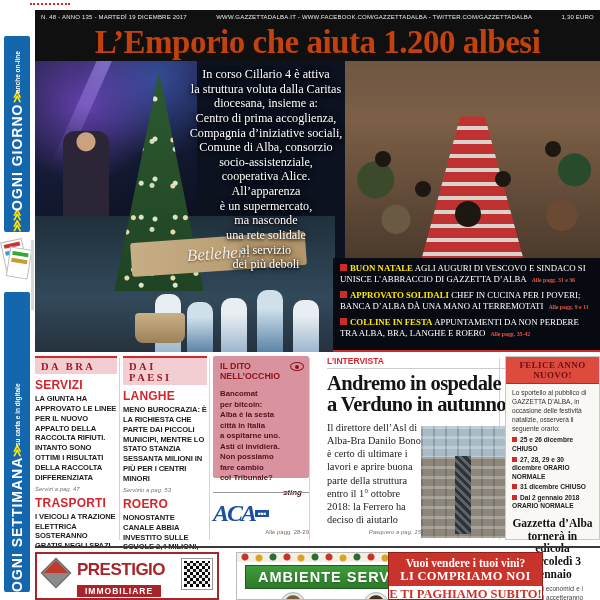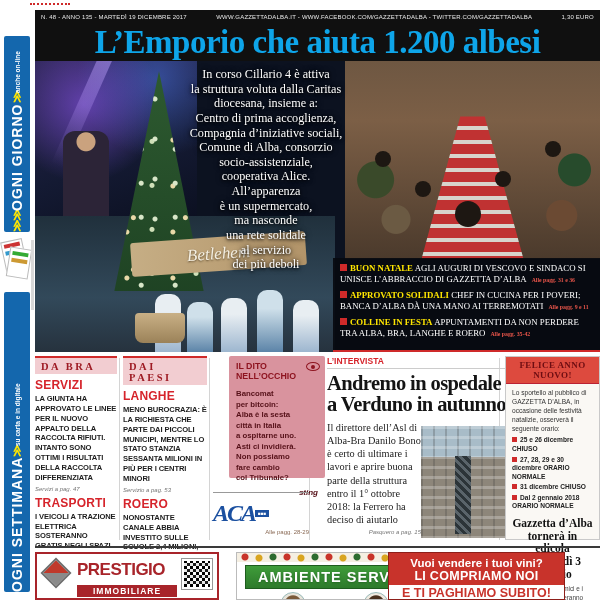--- a/index.html
+++ b/index.html
@@ -28,21 +28,21 @@
   #corner-frag { left:30px; top:0; width:40px; height:5px; background:#fff;
                  border-bottom:2px dotted #cf2a2a; }
   #photo-credit-strip { left:31px; top:240px; width:3px; height:70px; background:#d8d8d8; }
 
   
   #infobar { left:35px; top:10px; width:565px; height:13px; background:#101010;
              color:#e8e8e8; font-size:6px; display:flex; align-items:center;
              justify-content:space-between; padding:0 6px; letter-spacing:.2px; }
   #headline-bar { left:35px; top:23px; width:565px; height:38px; background:#101010;
                   display:flex; align-items:center; justify-content:center; }
-  #headline { color:#0ea5e9; font-family:"Liberation Serif", serif; font-weight:bold;
+  #headline { color:#c2410c; font-family:"Liberation Serif", serif; font-weight:bold;
               font-size:33px; letter-spacing:-.5px; white-space:nowrap; }
 
   
   #montage { left:35px; top:61px; width:565px; height:291px; background:#0c1220; overflow:hidden; }
   #concert { left:0; top:0; width:162px; height:174px;
     background:
       radial-gradient(circle at 30% 25%, rgba(150,90,255,.55), transparent 45%),
       radial-gradient(circle at 75% 10%, rgba(80,130,255,.45), transparent 40%),
       linear-gradient(160deg, #2a2550 0%, #141a33 55%, #0a0e1d 100%);
   }
@@ -104,21 +104,21 @@
   .vrule { position:absolute; top:6px; height:182px; width:1px; background:#d4d4d4; }
   .colhead { background:#f2cdd1; color:#9e1b24; font-family:"Liberation Serif", serif;
     font-weight:bold; font-size:10.5px; letter-spacing:2.5px; padding:3px 6px 2px;
     border-top:2px solid #cf2a2a; }
   .news-col { position:absolute; top:4px; }
   .kick { color:#d6242b; font-weight:bold; font-size:12px; margin:4px 0 2px; letter-spacing:.2px; }
   .nbody { color:#1c1c1c; font-weight:bold; font-size:7.6px; line-height:1.3;
     letter-spacing:-.1px; }
   .nref { color:#777; font-size:6px; font-style:italic; margin-top:3px; }
 
-  #dito-box { position:absolute; left:16px; top:0; width:96px; height:122px;
+  #dito-box { position:absolute; left:0; top:0; width:96px; height:122px;
     background:#d9939e; border-radius:2px; padding:6px 7px; }
   #dito-title { color:#8e1420; font-weight:bold; font-size:8.8px; line-height:1.1; }
   .eye { position:absolute; right:5px; top:6px; width:14px; height:9px;
     border:1.5px solid #8e1420; border-radius:50%; }
   .eye::after { content:""; position:absolute; left:4px; top:1.5px; width:4px; height:4px;
     background:#8e1420; border-radius:50%; }
   #dito-body { margin-top:8px; color:#551018; font-weight:bold; font-size:7.8px;
     line-height:1.35; white-space:pre-line; }
   #dito-sig { text-align:right; color:#551018; font-style:italic; font-weight:bold;
     font-size:8px; margin-top:4px; }
@@ -162,41 +162,41 @@
   
   #ads-rule { left:35px; top:546px; width:565px; height:2px; background:#3a3a3a; }
   .ad { position:absolute; top:552px; height:48px; background:#fff; overflow:hidden; }
   #ad-prestigio { left:0; width:184px; border:2px solid #a8242a; }
   .diamond { position:absolute; left:8px; top:8px; width:22px; height:22px;
     transform:rotate(45deg); background:linear-gradient(135deg, #c0392b 50%, #8a8a8a 50%);
     border:2px solid #6e6e6e; }
   #prestigio-txt { position:absolute; left:40px; top:6px; }
   #prestigio-name { color:#a8242a; font-weight:bold; font-size:17px; letter-spacing:-.5px; }
   #prestigio-sub { background:#a8242a; color:#fff; font-weight:bold; font-size:8.5px;
-    padding:1px 16px; letter-spacing:1px;margin-top:31px; }
+    padding:1px 8px; letter-spacing:1px;margin-top:31px; }
   .qr { position:absolute; right:5px; top:5px; width:30px; height:30px; background:
     repeating-linear-gradient(90deg, #000 0 3px, #fff 3px 6px),
     repeating-linear-gradient(0deg, rgba(0,0,0,.85) 0 3px, rgba(255,255,255,.9) 3px 6px);
     background-blend-mode:difference; border:2px solid #fff; outline:1px solid #999; }
   #ad-ambiente { left:188px; width:196px; border:1px solid #bbb;margin-left:48px; }
   #garland { height:9px; background:
     radial-gradient(circle at 8px 4px, #c8342a 3px, transparent 4px),
     radial-gradient(circle at 22px 5px, #d9a520 3px, transparent 4px),
     radial-gradient(circle at 36px 4px, #2d6b2f 3px, transparent 4px);
     background-size:42px 9px; background-color:#f5efe2; }
   #ambiente-banner { margin:3px 8px; background:linear-gradient(#3f9c3a, #2d7a2b);
     border:1px solid #1e5c1e; color:#fff; font-weight:bold; font-size:14.5px;
     text-align:center; letter-spacing:1px; padding:3px 0; text-shadow:0 1px 2px #14401466; }
   #ambiente-teaser { display:flex; justify-content:space-around; padding:0 14px; }
   #ambiente-teaser i { width:26px; height:26px; border-radius:50%;
     border:1px solid #9bb; display:block; }
   .plate1 { background:radial-gradient(circle at 50% 45%, #7a5a3a 8px, #e8e4da 9px); }
   .plate2 { background:radial-gradient(circle at 50% 45%, #49301e 8px, #efe9df 9px); }
-  #ad-vini { left:388px; width:177px; background:#c8332b; border:1px solid #8e1f1a;
-    text-align:center; color:#fff; }
+  #ad-vini { left:388px; width:155px; background:#c8332b; border:1px solid #8e1f1a;
+    text-align:center; color:#fff;font-family:Liberation Serif, serif; }
   #vini-l1 { font-weight:bold; font-size:11.5px; margin-top:4px; }
   #vini-l2 { font-weight:bold; font-size:12.5px; letter-spacing:.3px; }
   #vini-l3 { background:#fff; color:#c8332b; font-weight:bold; font-size:12.5px;
     margin-top:2px; padding:1px 0; }
 </style>
 </head>
 <body>
 
 <div id="page">
 

